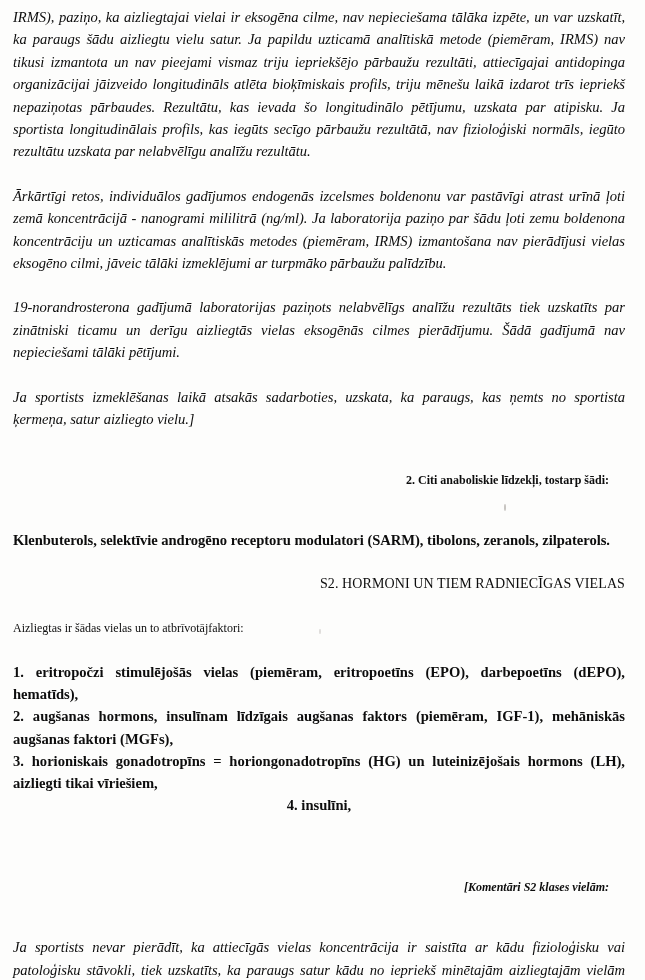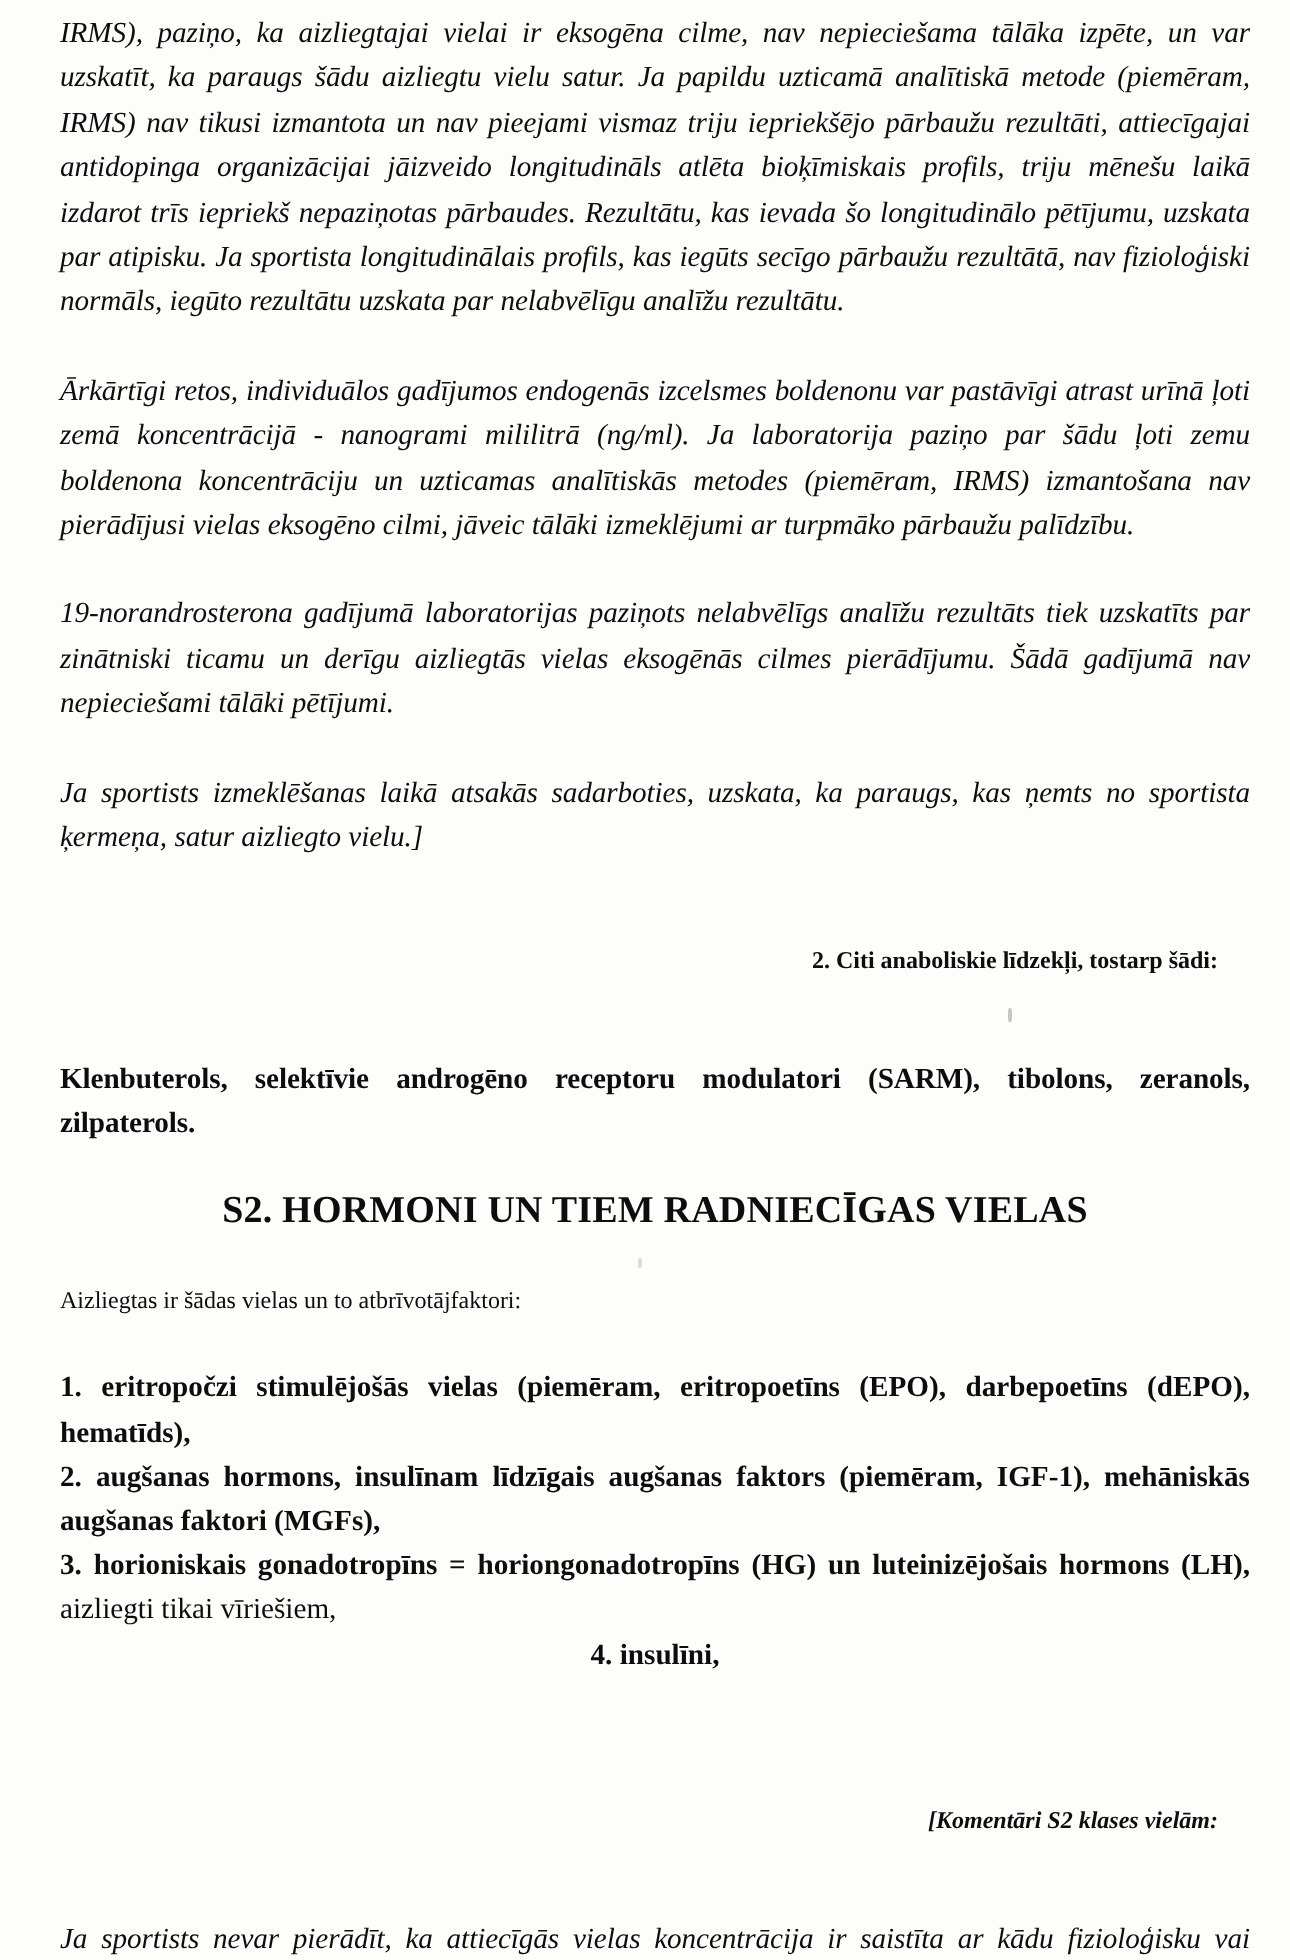--- a/index.html
+++ b/index.html
@@ -15,21 +15,21 @@
     color: #0d0d0d;
     -webkit-font-smoothing: antialiased;
   }
 
   #page {
     position: relative;
     width: 645px;
     height: 980px;
     background: #fdfdfc;
     box-sizing: border-box;
-    padding: 6px 20px 0 30px;
+    padding: 6px 20px 0 13px;
   }
 
   
   .para {
     text-align: justify;
     text-justify: inter-word;
     margin: 0;
     font-size: 14.6px;
     line-height: 22.4px;
     letter-spacing: -0.05px;
@@ -44,26 +44,26 @@
   }
   .bold-italic {
     font-weight: bold;
     font-style: italic;
   }
 
   
   .gap-lg { height: 22px; }
 
   .heading {
-    font-weight: bold;
-    font-size: 19px;
+    font-weight: normal;
+    font-size: 14px;
     line-height: 22px;
     letter-spacing: 0.1px;
     margin: 0;
-    text-align: center;
+    text-align: right;
   }
 
   .subhead {
     font-weight: bold;
     font-size: 12px;
     line-height: 22px;
     margin: 16px;
     text-align: right;
   }
 
@@ -79,21 +79,21 @@
     font-size: 14.6px;
     line-height: 22.2px;
     text-align: justify;
   }
   .list-item {
     font-weight: bold;
     text-align: justify;
     margin: 0;
   }
   .list-item .normal-run {
-    font-weight: normal;
+    font-weight: bold;
   }
   .list-item.last-of-run {
     text-align: center;
   }
 
   
   .speck {
     position: absolute;
     background: #9a968f;
     opacity: 0.55;

